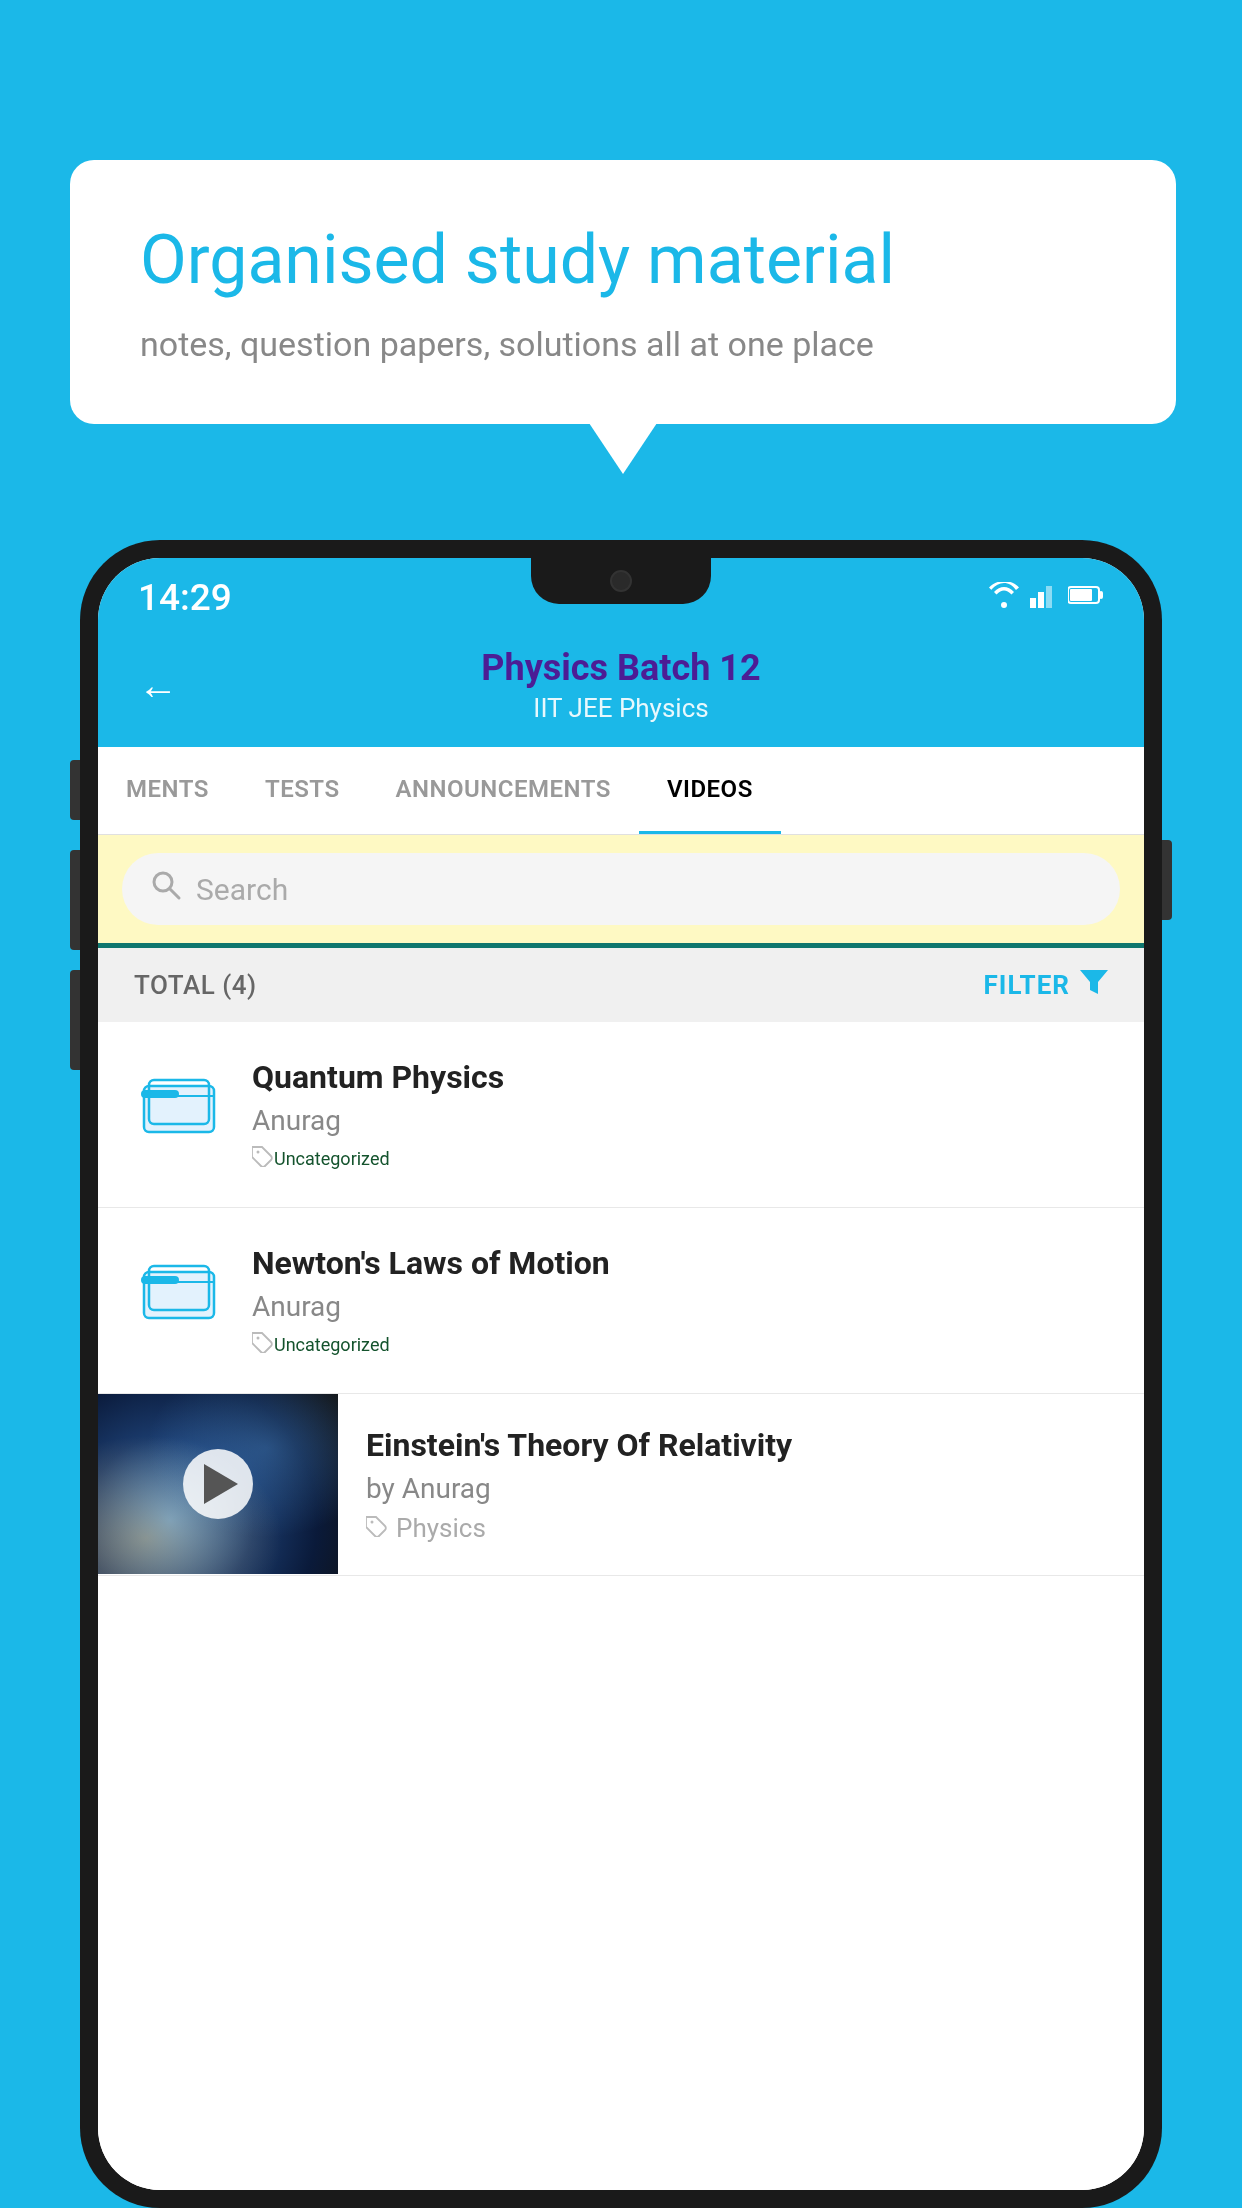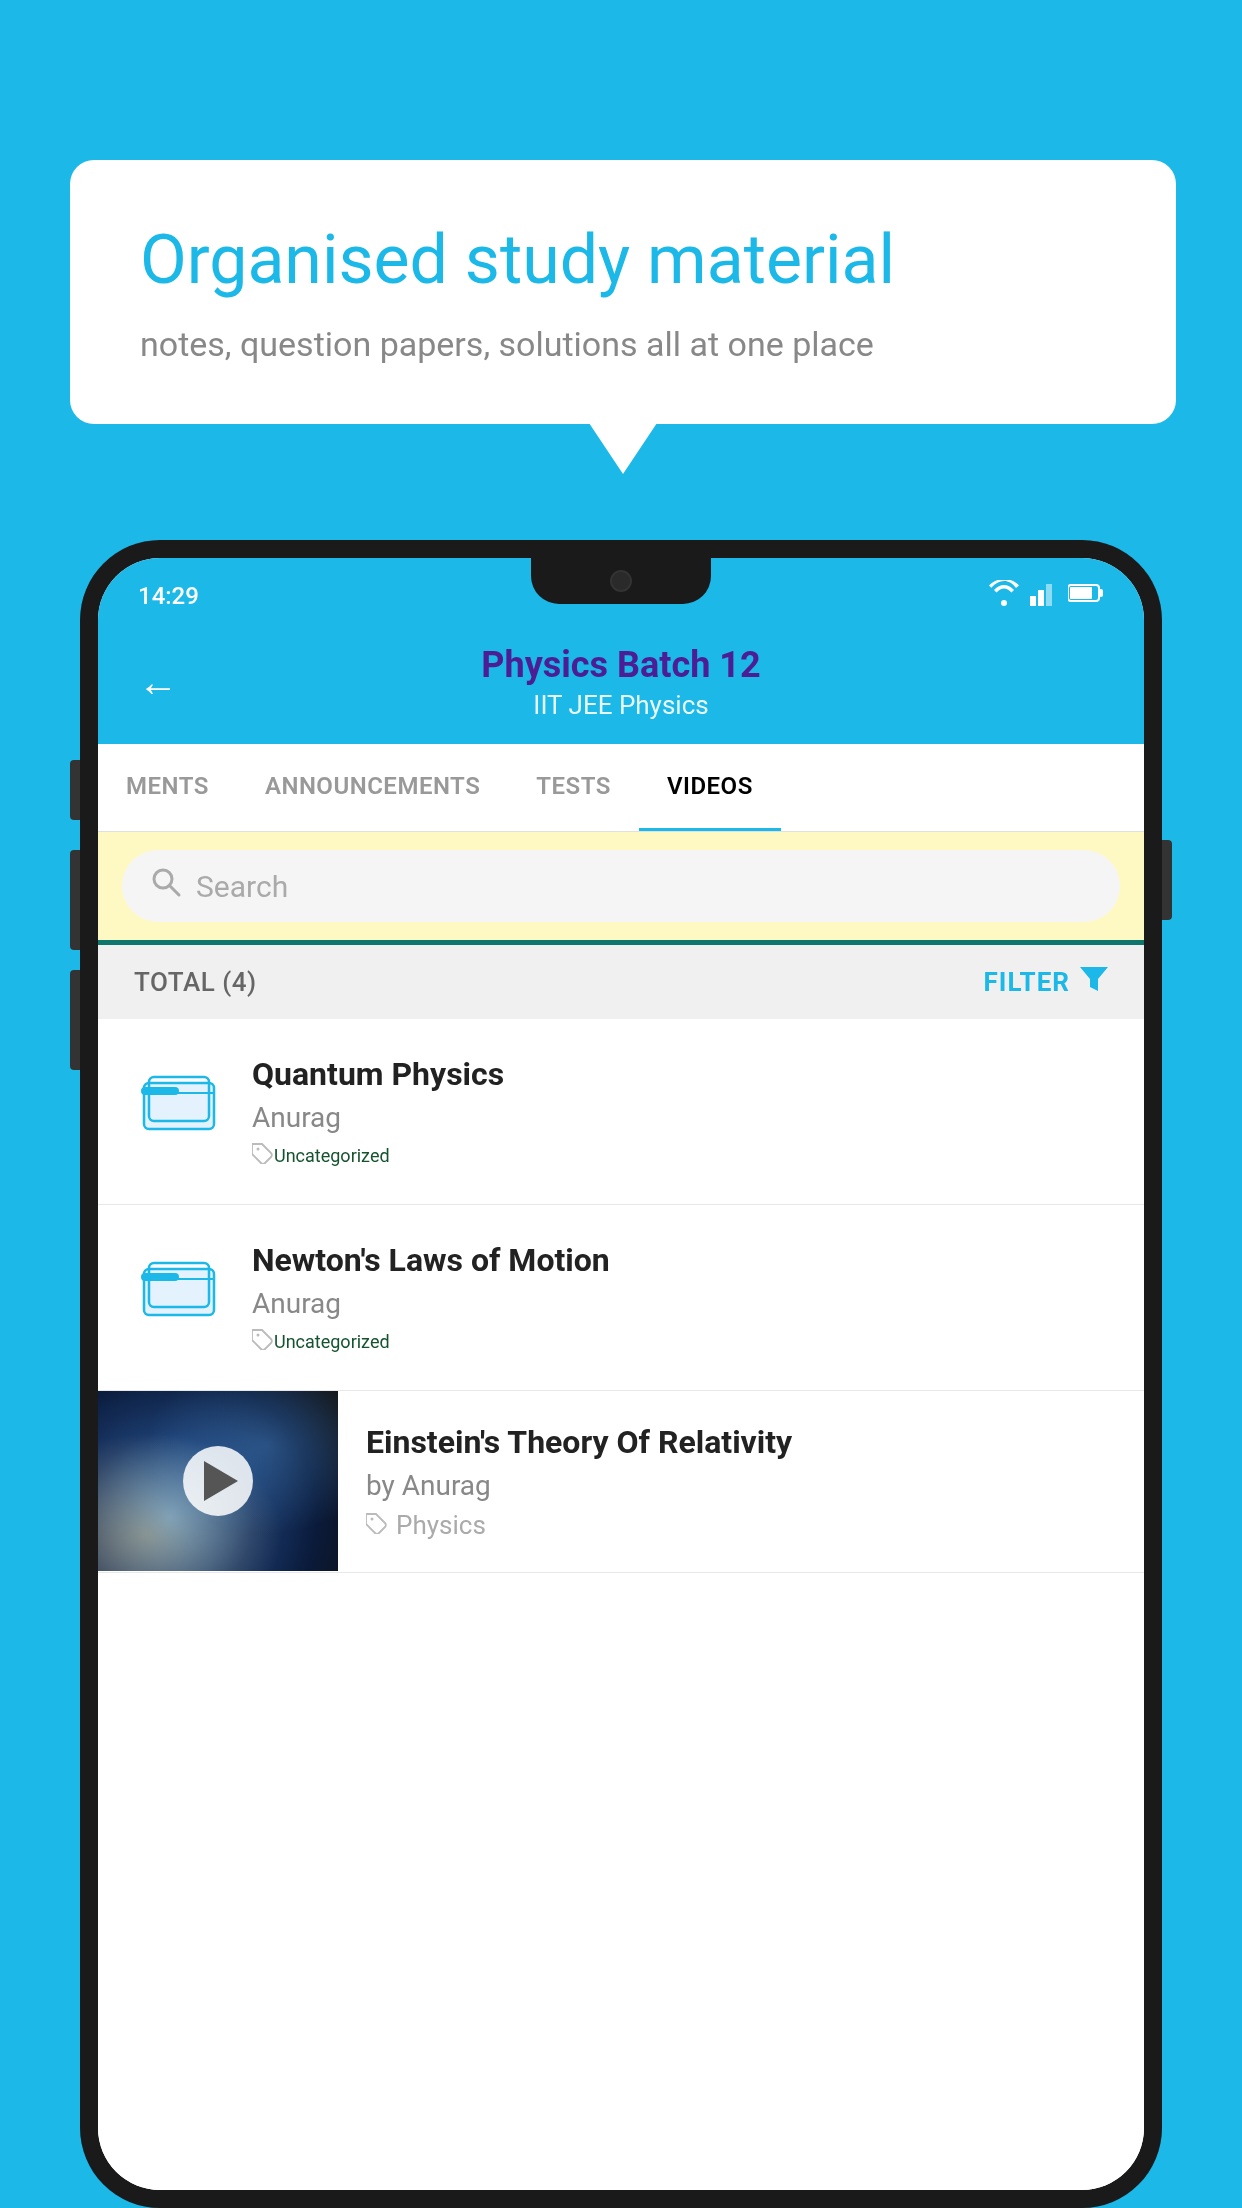--- a/index.html
+++ b/index.html
@@ -110,21 +110,21 @@
       background: #1bb8e8;
       padding: 18px 40px 10px;
       display: flex;
       align-items: center;
       justify-content: space-between;
       min-height: 68px;
     }
 
     .status-time {
       color: white;
-      font-size: 24px;
+      font-size: 37px;
       font-weight: 500;
     }
 
     .status-icons {
       display: flex;
       align-items: center;
       gap: 10px;
     }
 
     .wifi-icon, .signal-icon, .battery-icon {
@@ -470,22 +470,22 @@
         <span class="back-arrow">←</span>
         <div class="header-title-group">
           <div class="header-title">Physics Batch 12</div>
           <div class="header-subtitle">IIT JEE   Physics</div>
         </div>
         <div style="width:40px;"></div>
       </div>
 
       <div class="tabs-bar">
         <div class="tab-item">MENTS</div>
+        <div class="tab-item">TESTS</div>
         <div class="tab-item">ANNOUNCEMENTS</div>
-        <div class="tab-item">TESTS</div>
         <div class="tab-item active">VIDEOS</div>
       </div>
 
       <div class="search-container">
         <div class="search-input-wrapper">
           <span class="search-icon-svg">
             <svg width="32" height="32" viewBox="0 0 32 32" fill="none">
               <circle cx="13" cy="13" r="9" stroke="#aaa" stroke-width="3"></circle>
               <line x1="20" y1="20" x2="29" y2="29" stroke="#aaa" stroke-width="3" stroke-linecap="round"></line>
             </svg>

